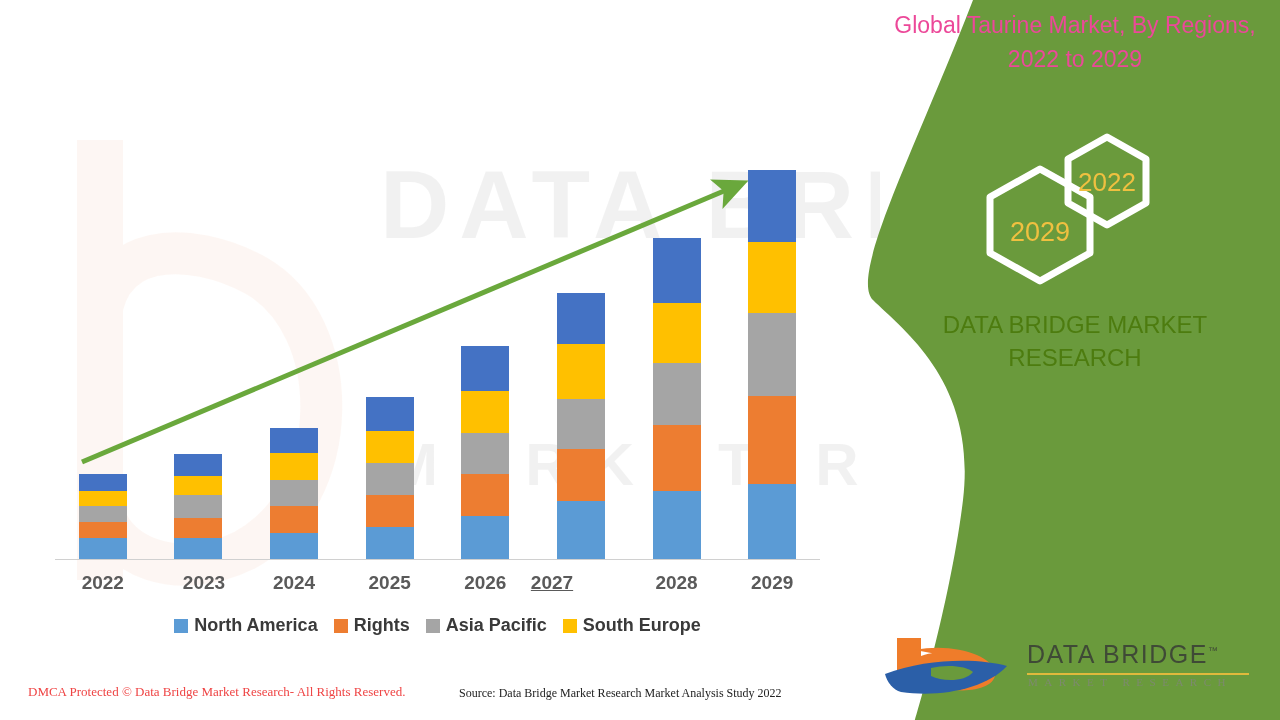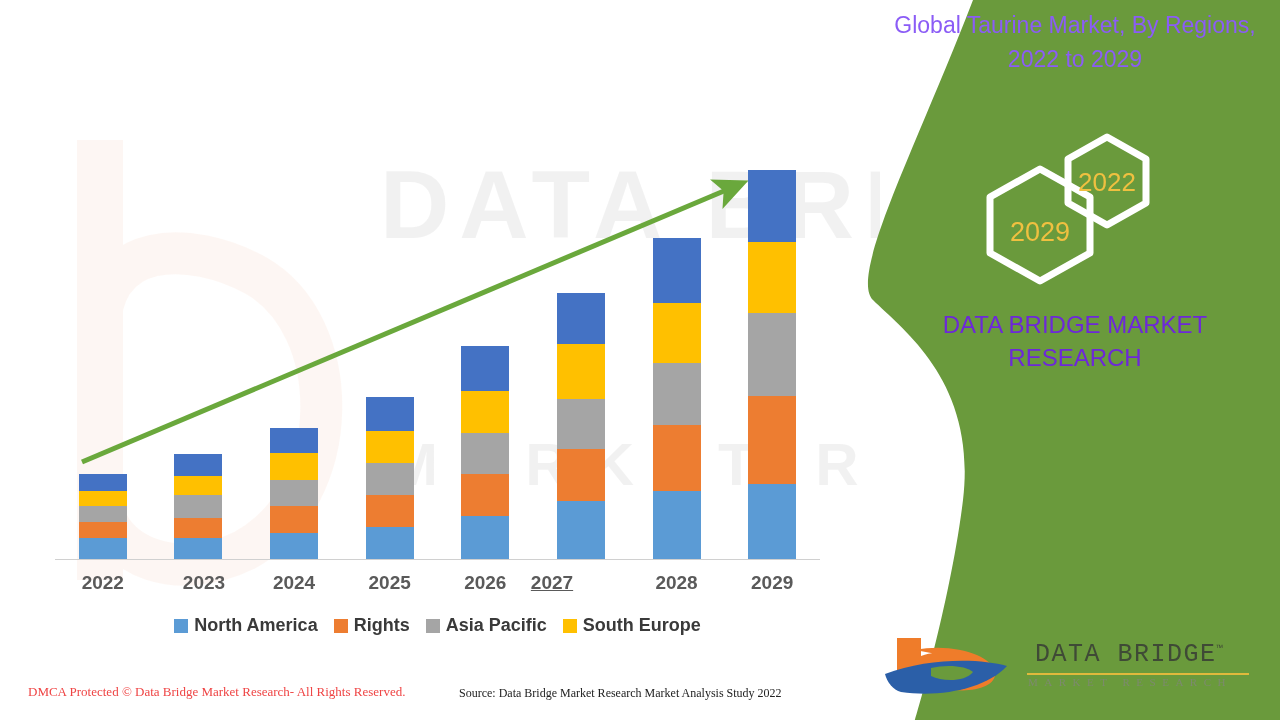--- a/index.html
+++ b/index.html
@@ -92,34 +92,34 @@
   
   .green-panel {
     position: absolute; right: 0; top: 0; width: 425px; height: 720px;
     overflow: hidden;
   }
   .green-shape {
     position: absolute; left: 0; top: 0; width: 425px; height: 720px;
   }
   .panel-title {
     position: absolute; left: 22px; top: 8px; width: 396px;
-    text-align: center; color: #8b5cf6;
+    text-align: center; color: #ec4899;
     font-size: 23px; line-height: 34px;
   }
   .hex-wrap { position: absolute; left: 0; top: 125px; width: 425px; height: 175px; }
   .brand-text {
     position: absolute; left: 30px; top: 308px; width: 380px;
-    text-align: center; color: #6d28d9;
+    text-align: center; color: #4d7c0f;
     font-size: 24px; line-height: 33px;
   }
   .logo-wrap { position: absolute; left: 20px; top: 632px; width: 400px; height: 66px; }
   .logo-word {
     position: absolute; left: 152px; top: 8px;
-    font-family: Liberation Mono, monospace;
-    font-size: 25px; letter-spacing: 1.5px; color: #3f4a36; font-weight: 400; margin-left: 8px;
+    font-family: Liberation Sans, sans-serif;
+    font-size: 25px; letter-spacing: 1.5px; color: #3f4a36; font-weight: 400;
   }
   .logo-tm { font-size: 10px; vertical-align: super; }
   .logo-rule {
     position: absolute; left: 152px; top: 41px; width: 222px; height: 2px;
     background: #e0b93c;
   }
   .logo-sub {
     position: absolute; left: 153px; top: 44px;
     font-family: "Liberation Serif", serif;
     font-size: 11px; letter-spacing: 6.5px; color: #7d8a6e;

